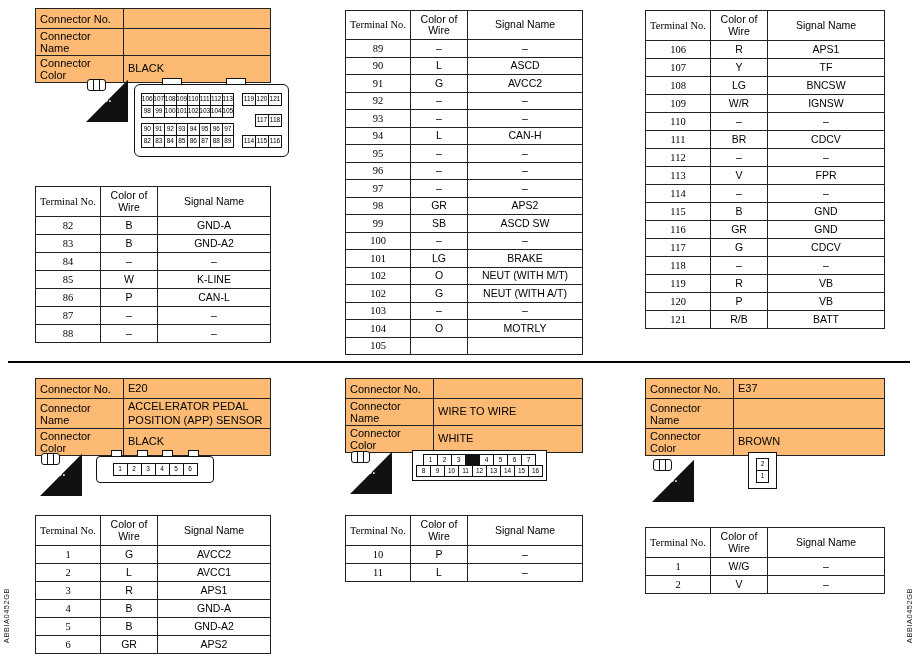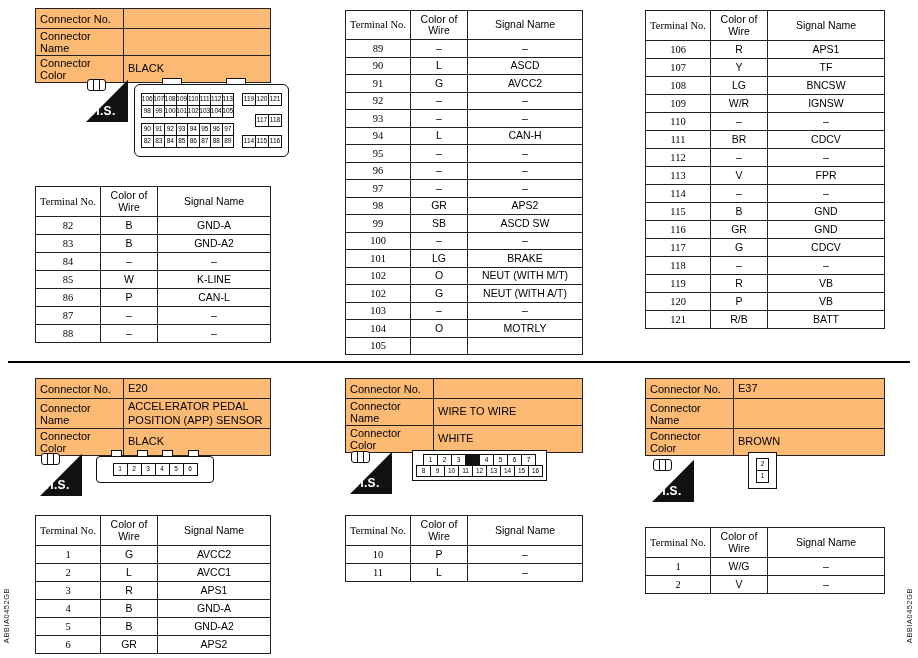--- a/index.html
+++ b/index.html
@@ -25,21 +25,21 @@
   .trow + .trow { border-top: 1px solid #222; }
   .tcell { display: flex; align-items: center; justify-content: center; text-align: center; line-height: 1.05; padding: 0 2px; overflow: hidden; }
   .tcell + .tcell { border-left: 1px solid #222; }
   .c0 { width: 64px; flex-shrink: 0; font-family: Liberation Serif, serif; }
   .c1 { width: 57px; flex-shrink: 0; }
   .c2 { flex: 1; min-width: 0; }
   
   .hs { position: absolute; width: 42px; height: 44px; }
   .hs-tri { position: absolute; left:0; top:0; width:100%; height:100%; background: #111;
             clip-path: polygon(0 100%, 100% 4%, 100% 100%); }
-  .hs-text { position: absolute; bottom: 4px; left: 5px; color: #fff; font-weight: bold; font-size: 12px; letter-spacing: 0.3px; }
+  .hs-text { position: absolute; bottom: 18px; left: 5px; color: #fff; font-weight: bold; font-size: 10px; letter-spacing: 0.3px; }
   .hs-glyph { position: absolute; top: 1px; left: 1px; width: 19px; height: 12px; border: 1px solid #111; border-radius: 3px; display: flex; background:#fff; }
   .hs-glyph span { flex: 1; }
   .hs-glyph span + span { border-left: 1px solid #111; }
   
   .pingrid { display: flex; flex-direction: column; }
   .pinrow { display: flex; }
   .pincell { border: 1px solid #111; display: flex; align-items: center; justify-content: center;
              font-size: 6.5px; background: #fff; line-height: 1; }
   .pincell + .pincell { margin-left: -1px; }
   .pincell.filled { background: #111; }

